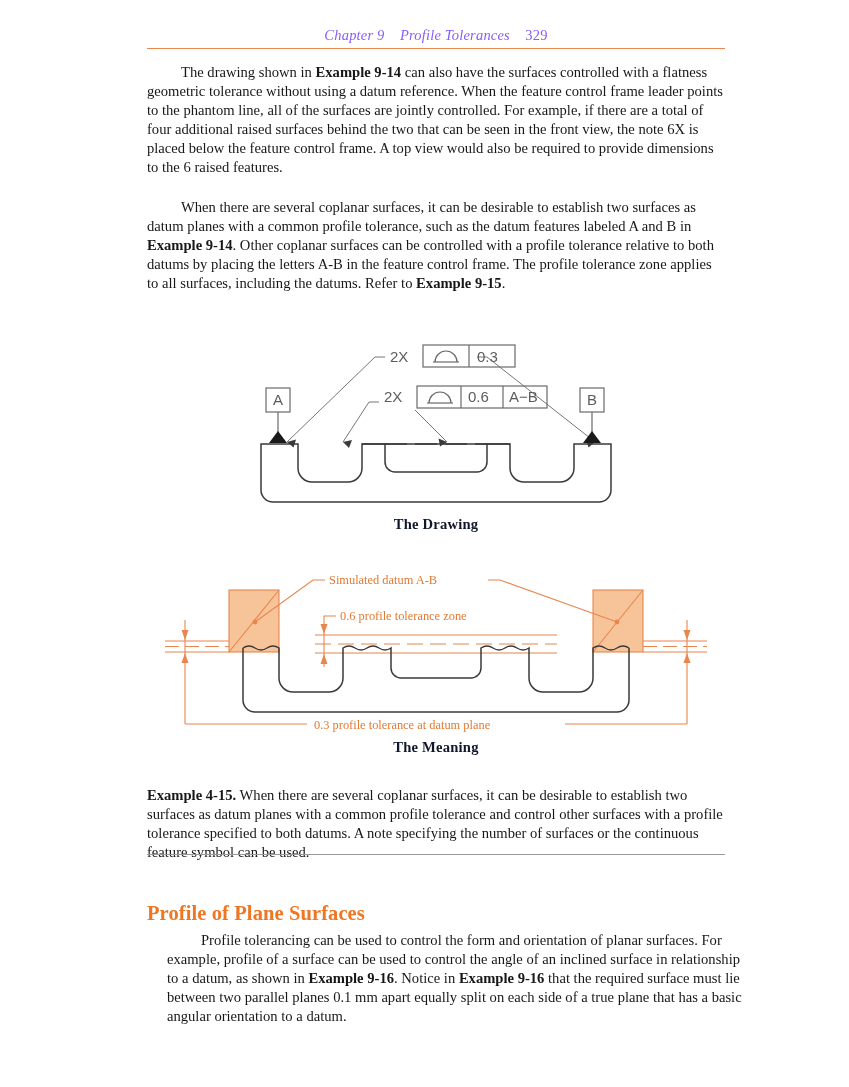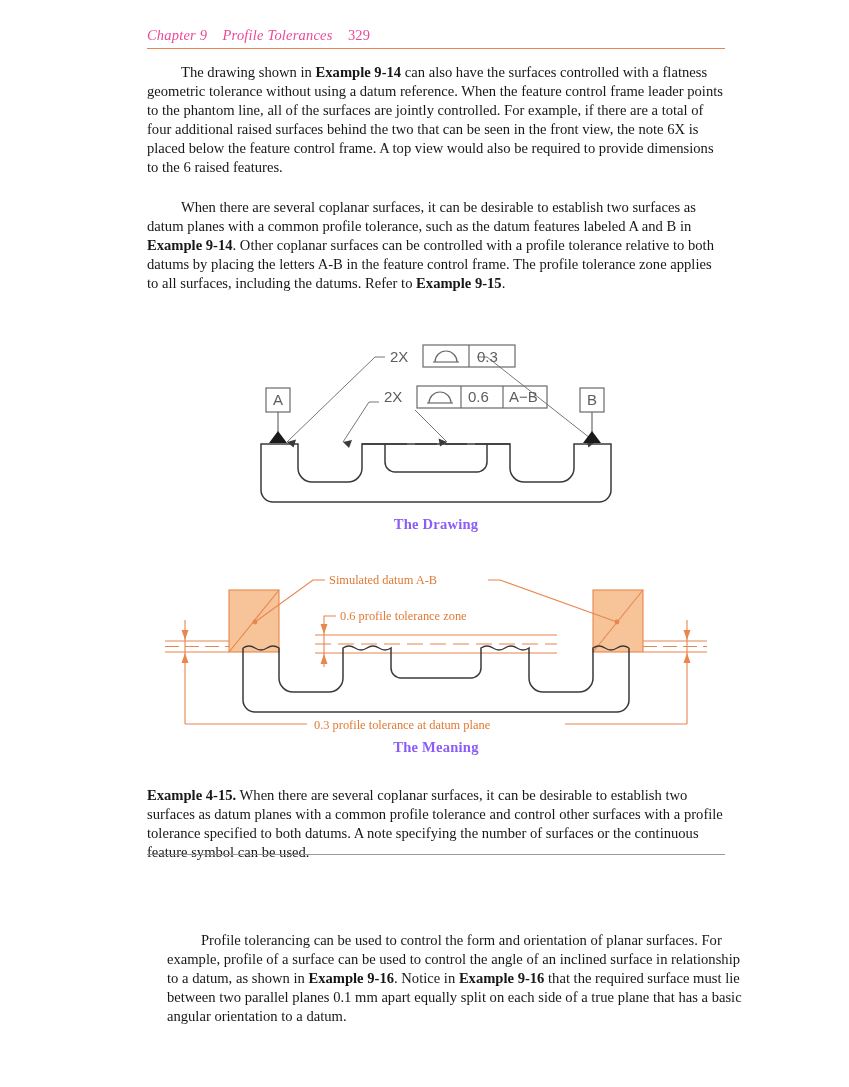--- a/index.html
+++ b/index.html
@@ -21,25 +21,25 @@
     width: 849px;
     height: 1087px;
   }
 
   
   .runhead {
     position: absolute;
     left: 147px;
     top: 27px;
     width: 578px;
-    text-align: left;
+    text-align: center;
     font-style: italic;
     font-size: 14.5px;
     letter-spacing: .2px;
-    color: #ec4899;
+    color: #8b5cf6;
     white-space: pre;
   }
   .runhead .pg {
     font-style: normal;
     font-size: 14.5px;
   }
   .runhead-rule {
     position: absolute;
     left: 147px;
     top: 48px;
@@ -75,21 +75,21 @@
     top: 332px;
     width: 578px;
     height: 205px;
   }
   .cap {
     position: absolute;
     width: 100%;
     text-align: center;
     font-weight: bold;
     font-size: 14.6px;
-    color: #8b5cf6;
+    color: #0f172a;
     letter-spacing: .2px;
   }
   #cap-drawing { top: 184px; }
 
   
   .fig-meaning {
     position: absolute;
     left: 147px;
     top: 572px;
     width: 578px;
@@ -311,18 +311,19 @@
 
     </svg>
     <div class="cap" id="cap-meaning">The Meaning</div>
   </div>
 
   <div class="col" id="example-cap">
     <p class="noindent"><b>Example 4-15.</b><span> When there are several coplanar surfaces, it can be desirable to establish two surfaces as datum planes with a common profile tolerance and control other surfaces with a profile tolerance specified to both datums. A note specifying the number of surfaces or the continuous feature symbol can be used.</span></p>
   </div>
   <div class="hr-thin"></div>
 
+  <div class="h2">Profile of Plane Surfaces</div>
 
   <div class="col" id="para3">
     <p><span>Profile tolerancing can be used to control the form and orientation of planar surfaces. For example, profile of a surface can be used to control the angle of an inclined surface in relationship to a datum, as shown in </span><b>Example 9-16</b><span>. Notice in </span><b>Example 9-16</b><span> that the required surface must lie between two parallel planes 0.1 mm apart equally split on each side of a true plane that has a basic angular orientation to a datum.</span></p>
   </div>
 
 </div>
 
 </body></html>

